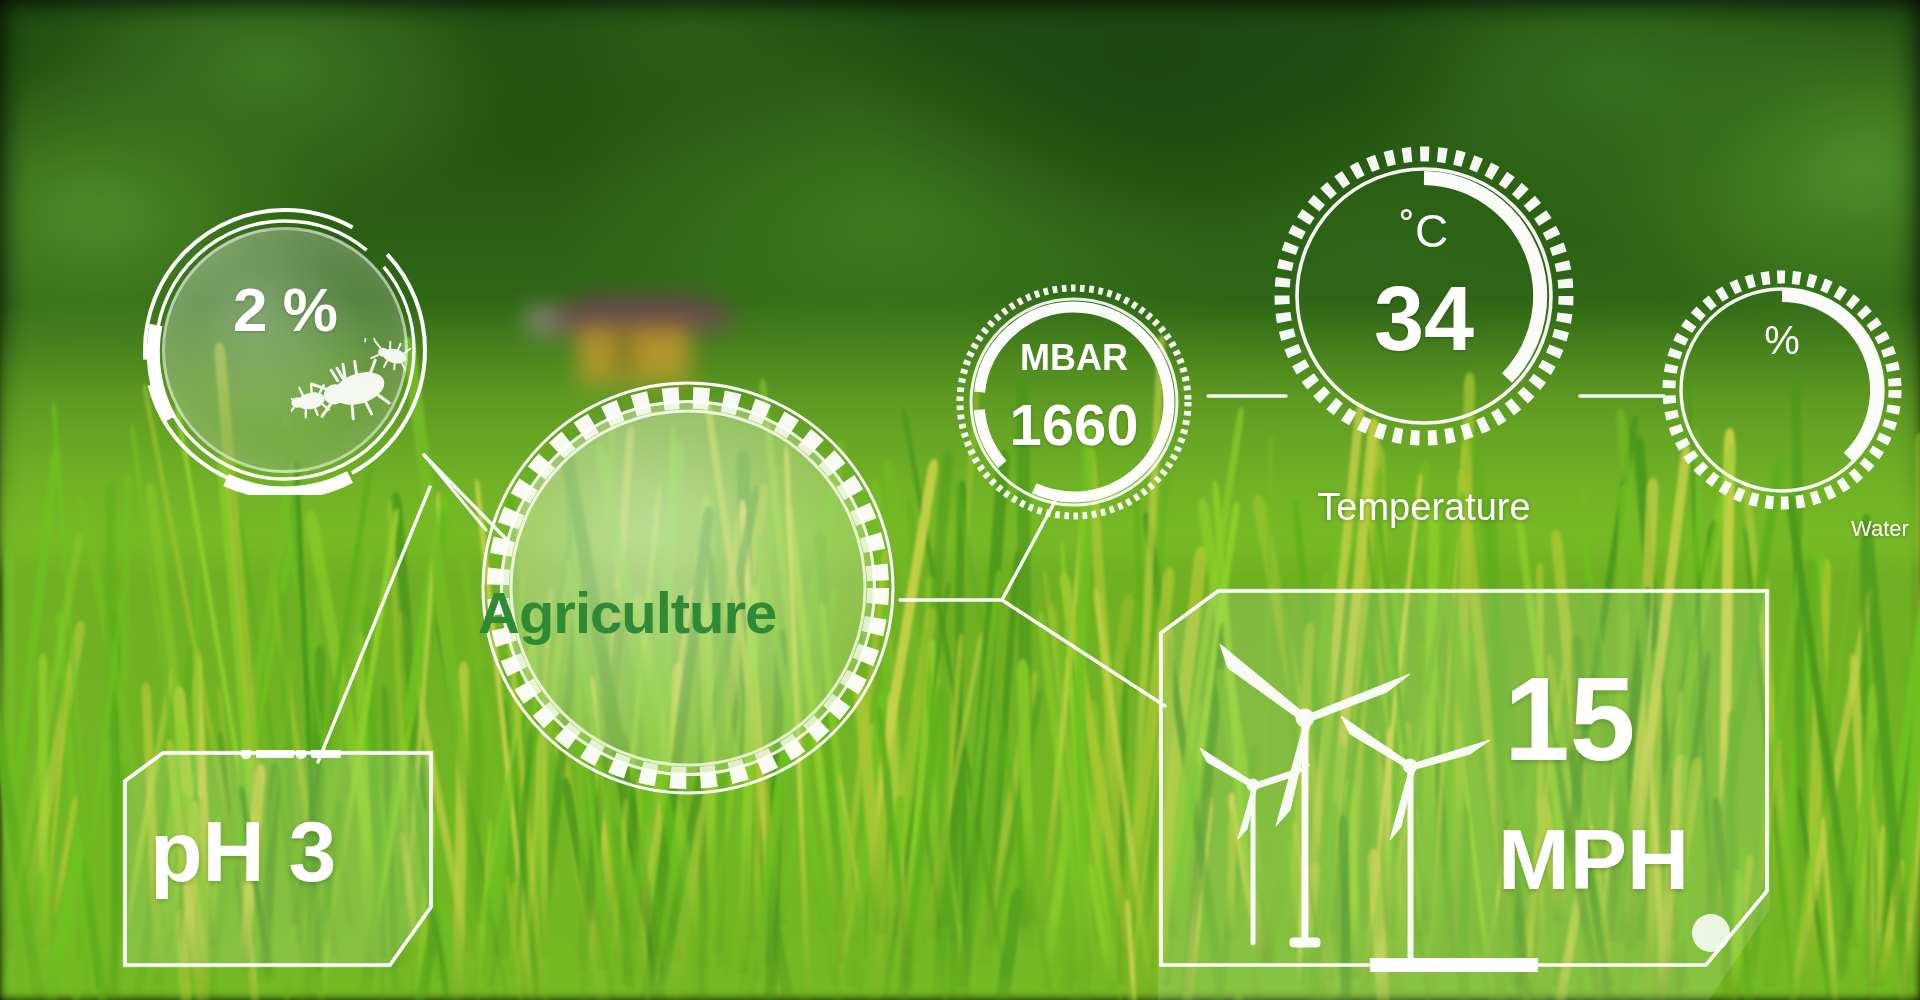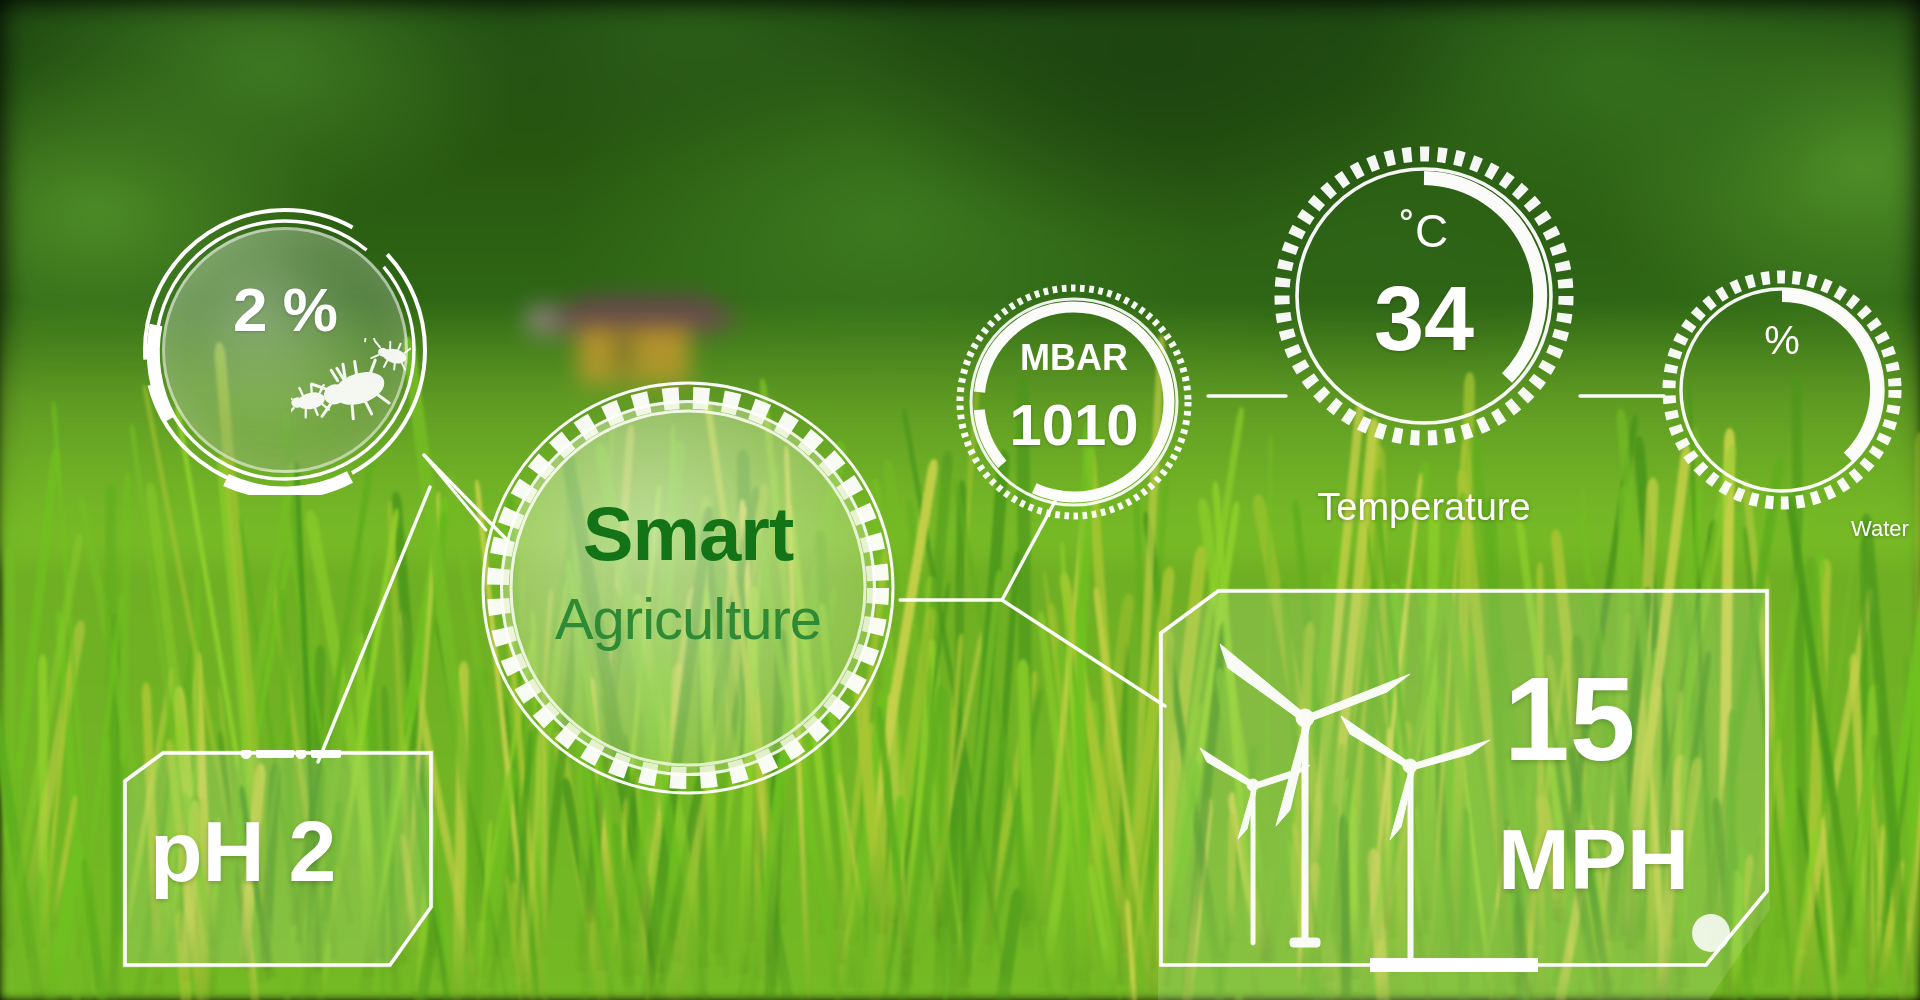--- a/index.html
+++ b/index.html
@@ -48,21 +48,21 @@
         text-shadow:0 1px 3px rgba(0,0,0,.18);}
   .bugs{position:absolute;left:52%;top:46%;width:140px;height:110px;}
 
   
   .smart{position:absolute;left:478px;top:378px;width:420px;height:420px;}
   .smart .disc{position:absolute;inset:22px;border-radius:50%;
         background:radial-gradient(circle at 40% 34%, rgba(255,255,255,.50) 0%, rgba(225,240,190,.40) 45%, rgba(150,200,70,.34) 100%);
         border:3px solid rgba(255,255,255,.85);}
   .smart .t1{position:absolute;left:0;right:0;top:118px;text-align:center;font-size:76px;font-weight:bold;
         color:#127317;letter-spacing:-1px;line-height:1;}
-  .smart .t2{position:absolute;left:0;right:0;top:212px;text-align:center;font-size:58px;font-weight:normal;
+  .smart .t2{position:absolute;left:0;right:0;top:206px;text-align:left;font-size:58px;font-weight:bold;
         color:#2f8a35;letter-spacing:-1px;line-height:1;}
 
   
   .gauge{position:absolute;}
   .gauge .num{position:absolute;left:0;right:0;text-align:center;color:#fff;font-weight:bold;line-height:1;
         text-shadow:0 1px 3px rgba(0,0,0,.25);}
   .gauge .unit{position:absolute;left:0;right:0;text-align:center;color:#fff;font-weight:bold;line-height:1;}
   .glabel{position:absolute;color:#fff;text-align:center;font-size:34px;line-height:1;
         text-shadow:0 1px 4px rgba(0,0,0,.28);}
 
@@ -579,32 +579,31 @@
       </div>
     </div>
 
     <div class="smart">
       <svg width="420" height="420" style="position:absolute;left:0;top:0">
         <circle cx="210" cy="210" r="205" fill="none" stroke="#ffffff" stroke-width="3" opacity="0.95"></circle>
         <circle cx="210" cy="210" r="190" fill="none" stroke="#ffffff" stroke-width="22" stroke-dasharray="16 14" opacity="0.95"></circle>
         <circle cx="210" cy="210" r="177" fill="none" stroke="#ffffff" stroke-width="3" opacity="0.95"></circle>
       </svg>
       <div class="disc"></div>
-      <div class="t1">Smart</div>
       <div class="t2">Agriculture</div>
     </div>
 
     <div class="gauge" style="left:954px;top:282px;width:240px;height:240px">
       <svg width="240" height="240" style="position:absolute;left:0;top:0">
         <circle cx="120" cy="120" r="114" fill="none" stroke="#fff" stroke-width="7" stroke-dasharray="4.6 4.6" opacity="0.95"></circle>
         <circle cx="120" cy="120" r="103" fill="none" stroke="#fff" stroke-width="3" opacity="0.9"></circle>
         <circle cx="120" cy="120" r="95" fill="none" stroke="#fff" stroke-width="11" stroke-dasharray="520 40 60 18" stroke-dashoffset="330" opacity="0.98"></circle>
       </svg>
       <div class="unit" style="top:58px;font-size:36px">MBAR</div>
-      <div class="num" style="top:114px;font-size:58px">1010</div>
+      <div class="num" style="top:114px;font-size:58px">1660</div>
     </div>
 
     <div class="gauge" style="left:1274px;top:146px;width:300px;height:300px">
       <svg width="300" height="300" style="position:absolute;left:0;top:0">
         <circle cx="150" cy="150" r="142" fill="none" stroke="#fff" stroke-width="15" stroke-dasharray="9 8.5" opacity="0.95"></circle>
         <circle cx="150" cy="150" r="127" fill="none" stroke="#fff" stroke-width="3.6" opacity="0.95"></circle>
 
         <path d="M 150 32 A 118 118 0 0 1 233 232" fill="none" stroke="#fff" stroke-width="14" opacity="0.98"></path>
       </svg>
       <div class="unit" style="top:62px;font-size:46px;font-weight:normal">˚C</div>
@@ -626,21 +625,21 @@
       <div class="glass" style="clip-path:polygon(13% 0,100% 0,100% 72%,86% 100%,0 100%,0 14%)"></div>
       <svg width="312" height="218" style="position:absolute;left:0;top:0">
         <polygon points="41,3 309,3 309,157 268,215 3,215 3,31" fill="none" stroke="#fff" stroke-width="3.6"></polygon>
         <g fill="#fff">
           <circle cx="124" cy="3.5" r="5.5"></circle>
           <rect x="134" y="-1" width="38" height="9" rx="2"></rect>
           <circle cx="179" cy="3.5" r="5.5"></circle>
           <rect x="189" y="-1" width="30" height="9" rx="2"></rect>
         </g>
       </svg>
-      <div class="ptext ph-val" style="left:28px;top:58px">pH 2</div>
+      <div class="ptext ph-val" style="left:28px;top:58px">pH 3</div>
     </div>
 
     <div class="panel" style="left:1158px;top:588px;width:612px;height:412px">
       <div class="glass" style="clip-path:polygon(10% 0,100% 0,100% 78%,90% 100%,0 100%,0 11%)"></div>
       <svg width="612" height="412" style="position:absolute;left:0;top:0">
         <polygon points="60,3 609,3 609,303 548,377 3,377 3,45" fill="none" stroke="#fff" stroke-width="3.6"></polygon>
         <rect x="212" y="370" width="168" height="14" fill="#fff"></rect>
         <circle cx="553" cy="345" r="19" fill="#ffffff" opacity="0.85"></circle>
 
         <g stroke="#ffffff" fill="#ffffff" opacity="0.95">

